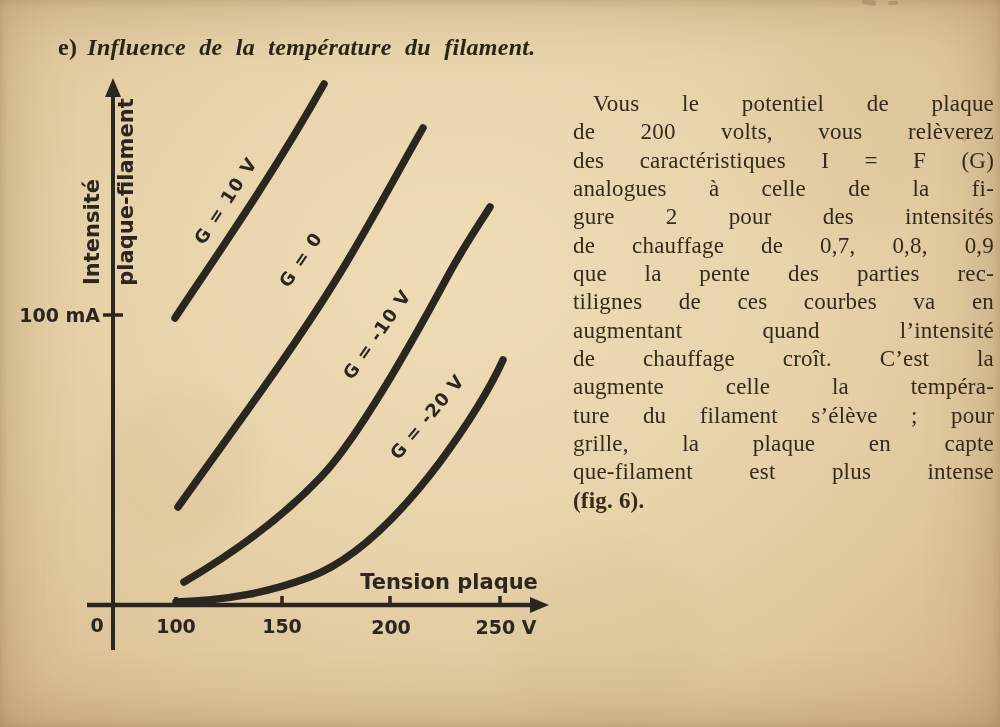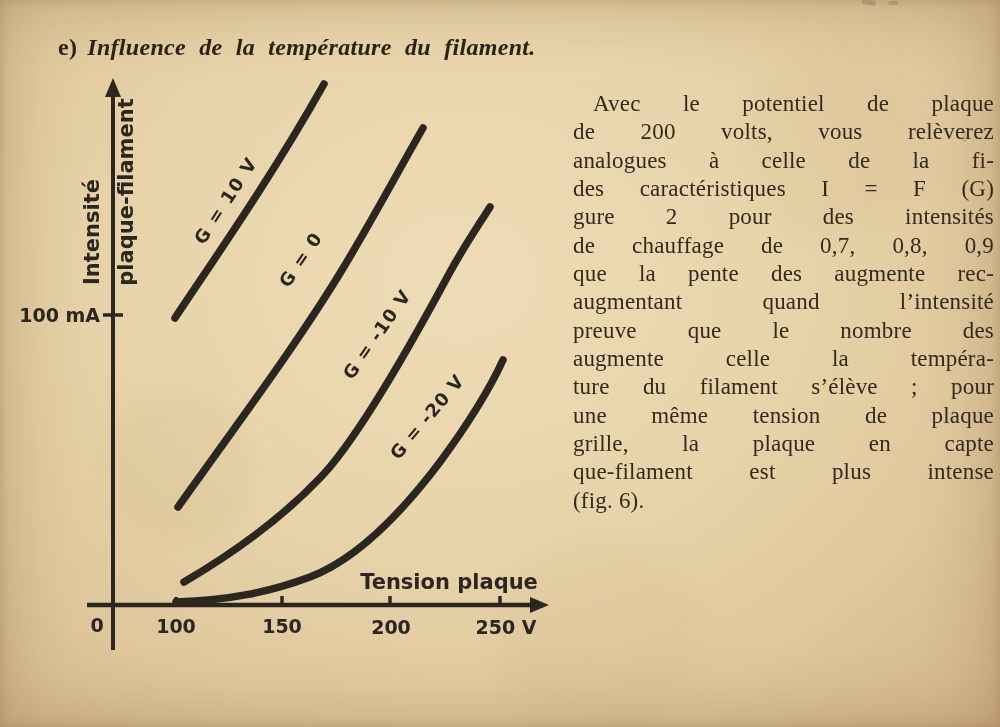--- a/index.html
+++ b/index.html
@@ -23,21 +23,21 @@
     word-spacing:7px; letter-spacing:.3px; color:#2b2316; white-space:nowrap;
   }
   .title .pfx { font-style:normal; margin-right:10px; }
   .para {
     position:absolute; left:573px; top:90px; width:421px;
     font-size:23px; line-height:28.35px; color:#342a1c;
     letter-spacing:.2px;
   }
   .pline { text-align:justify; text-align-last:justify; white-space:normal; }
   .pline:first-child { text-indent:20px; }
-  .pline:last-child { text-align-last:left; }
+  .pline:last-child { text-align-last:left;font-weight:bold; }
   .caption {
     position:absolute; left:30px; top:651px; width:545px;
     font-size:19.5px; color:#30271a; word-spacing:5px; letter-spacing:.2px; white-space:nowrap;
   }
   .caption .ital { font-style:italic; }
   svg.figure { position:absolute; left:0; top:0; }
   .ink-stroke { stroke:#2c2620; fill:none; }
   .ink-fill { fill:#2c2620; }
   text.figtxt { fill:#2c2620; font-family:"DejaVu Sans", sans-serif; font-weight:bold; }
 </style>
@@ -84,30 +84,30 @@
 
     <text class="figtxt" font-size="19" text-anchor="end" x="100" y="322">100 mA</text>
     <text class="figtxt" font-size="19" text-anchor="middle" x="97" y="632">0</text>
     <text class="figtxt" font-size="19" text-anchor="middle" x="176" y="633">100</text>
     <text class="figtxt" font-size="19" text-anchor="middle" x="282" y="633">150</text>
     <text class="figtxt" font-size="19" text-anchor="middle" x="391" y="634">200</text>
     <text class="figtxt" font-size="19" text-anchor="middle" x="506" y="634">250 V</text>
   </svg>
 
   <div class="para">
-      <div class="pline">Avec le potentiel de plaque</div>
+      <div class="pline">Vous le potentiel de plaque</div>
       <div class="pline">de 200 volts, vous relèverez</div>
+      <div class="pline">des caractéristiques I = F (G)</div>
       <div class="pline">analogues à celle de la fi-</div>
-      <div class="pline">des caractéristiques I = F (G)</div>
       <div class="pline">gure 2 pour des intensités</div>
       <div class="pline">de chauffage de 0,7, 0,8, 0,9</div>
-      <div class="pline">que la pente des augmente rec-</div>
+      <div class="pline">que la pente des parties rec-</div>
+      <div class="pline">tilignes de ces courbes va en</div>
       <div class="pline">augmentant quand l’intensité</div>
-      <div class="pline">preuve que le nombre des</div>
+      <div class="pline">de chauffage croît. C’est la</div>
       <div class="pline">augmente celle la tempéra-</div>
       <div class="pline">ture du filament s’élève ; pour</div>
-      <div class="pline">une même tension de plaque</div>
       <div class="pline">grille, la plaque en capte</div>
       <div class="pline">que-filament est plus intense</div>
       <div class="pline">(fig. 6).</div>
     </div>
 
 </div>
 
 </body></html>

